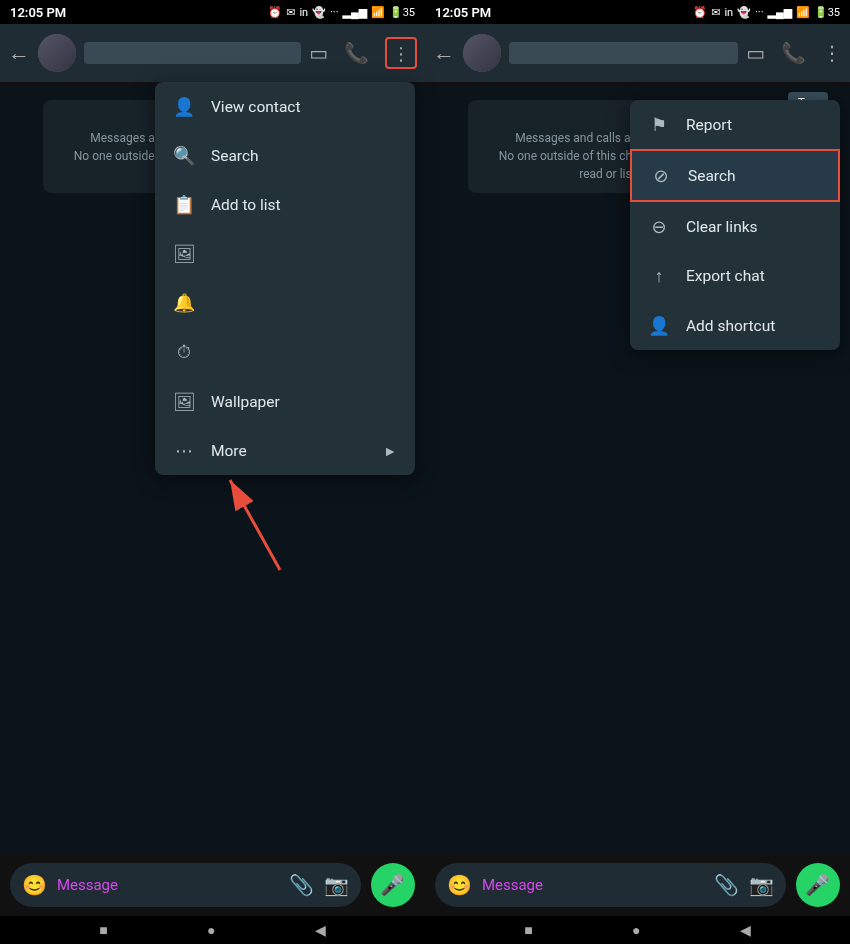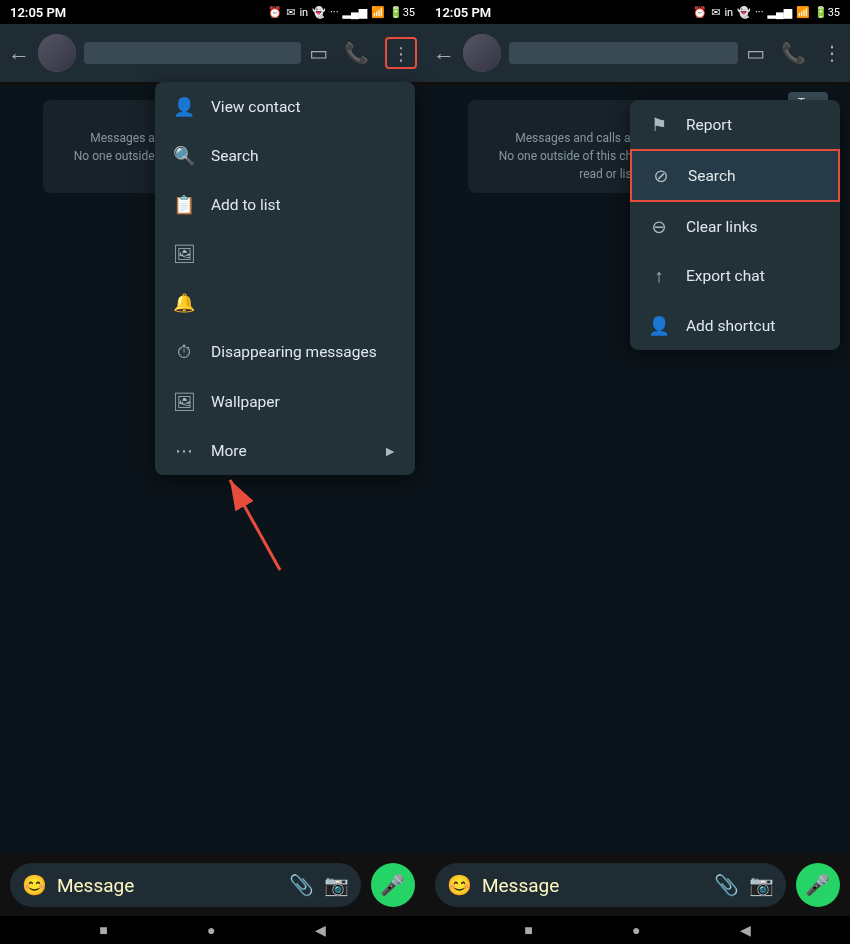--- a/index.html
+++ b/index.html
@@ -157,22 +157,22 @@
       flex: 1;
       height: 44px;
       background: #1f2c34;
       border-radius: 22px;
       display: flex;
       align-items: center;
       padding: 0 12px;
       gap: 10px;
     }
     .message-input-placeholder {
-      color: #fef9c3;
-      font-size: 19px;
+      color: #d946ef;
+      font-size: 15px;
       flex: 1;
     }
     .input-icon {
       color: #8696a0;
       font-size: 20px;
     }
     .mic-btn {
       width: 44px;
       height: 44px;
       border-radius: 50%;
@@ -326,21 +326,20 @@
       <span class="menu-item-label">Add to list</span>
     </div>
     <div class="menu-item">
       <span class="menu-item-icon">🖼</span>
     </div>
     <div class="menu-item">
       <span class="menu-item-icon">🔔</span>
     </div>
     <div class="menu-item">
       <span class="menu-item-icon">⏱</span>
-      <span class="menu-item-label">Disappearing messages</span>
     </div>
     <div class="menu-item">
       <span class="menu-item-icon">🖼</span>
       <span class="menu-item-label">Wallpaper</span>
     </div>
     <div class="menu-item">
       <span class="menu-item-icon">⋯</span>
       <span class="menu-item-label">More</span>
       <span class="menu-item-arrow">►</span>
     </div>

